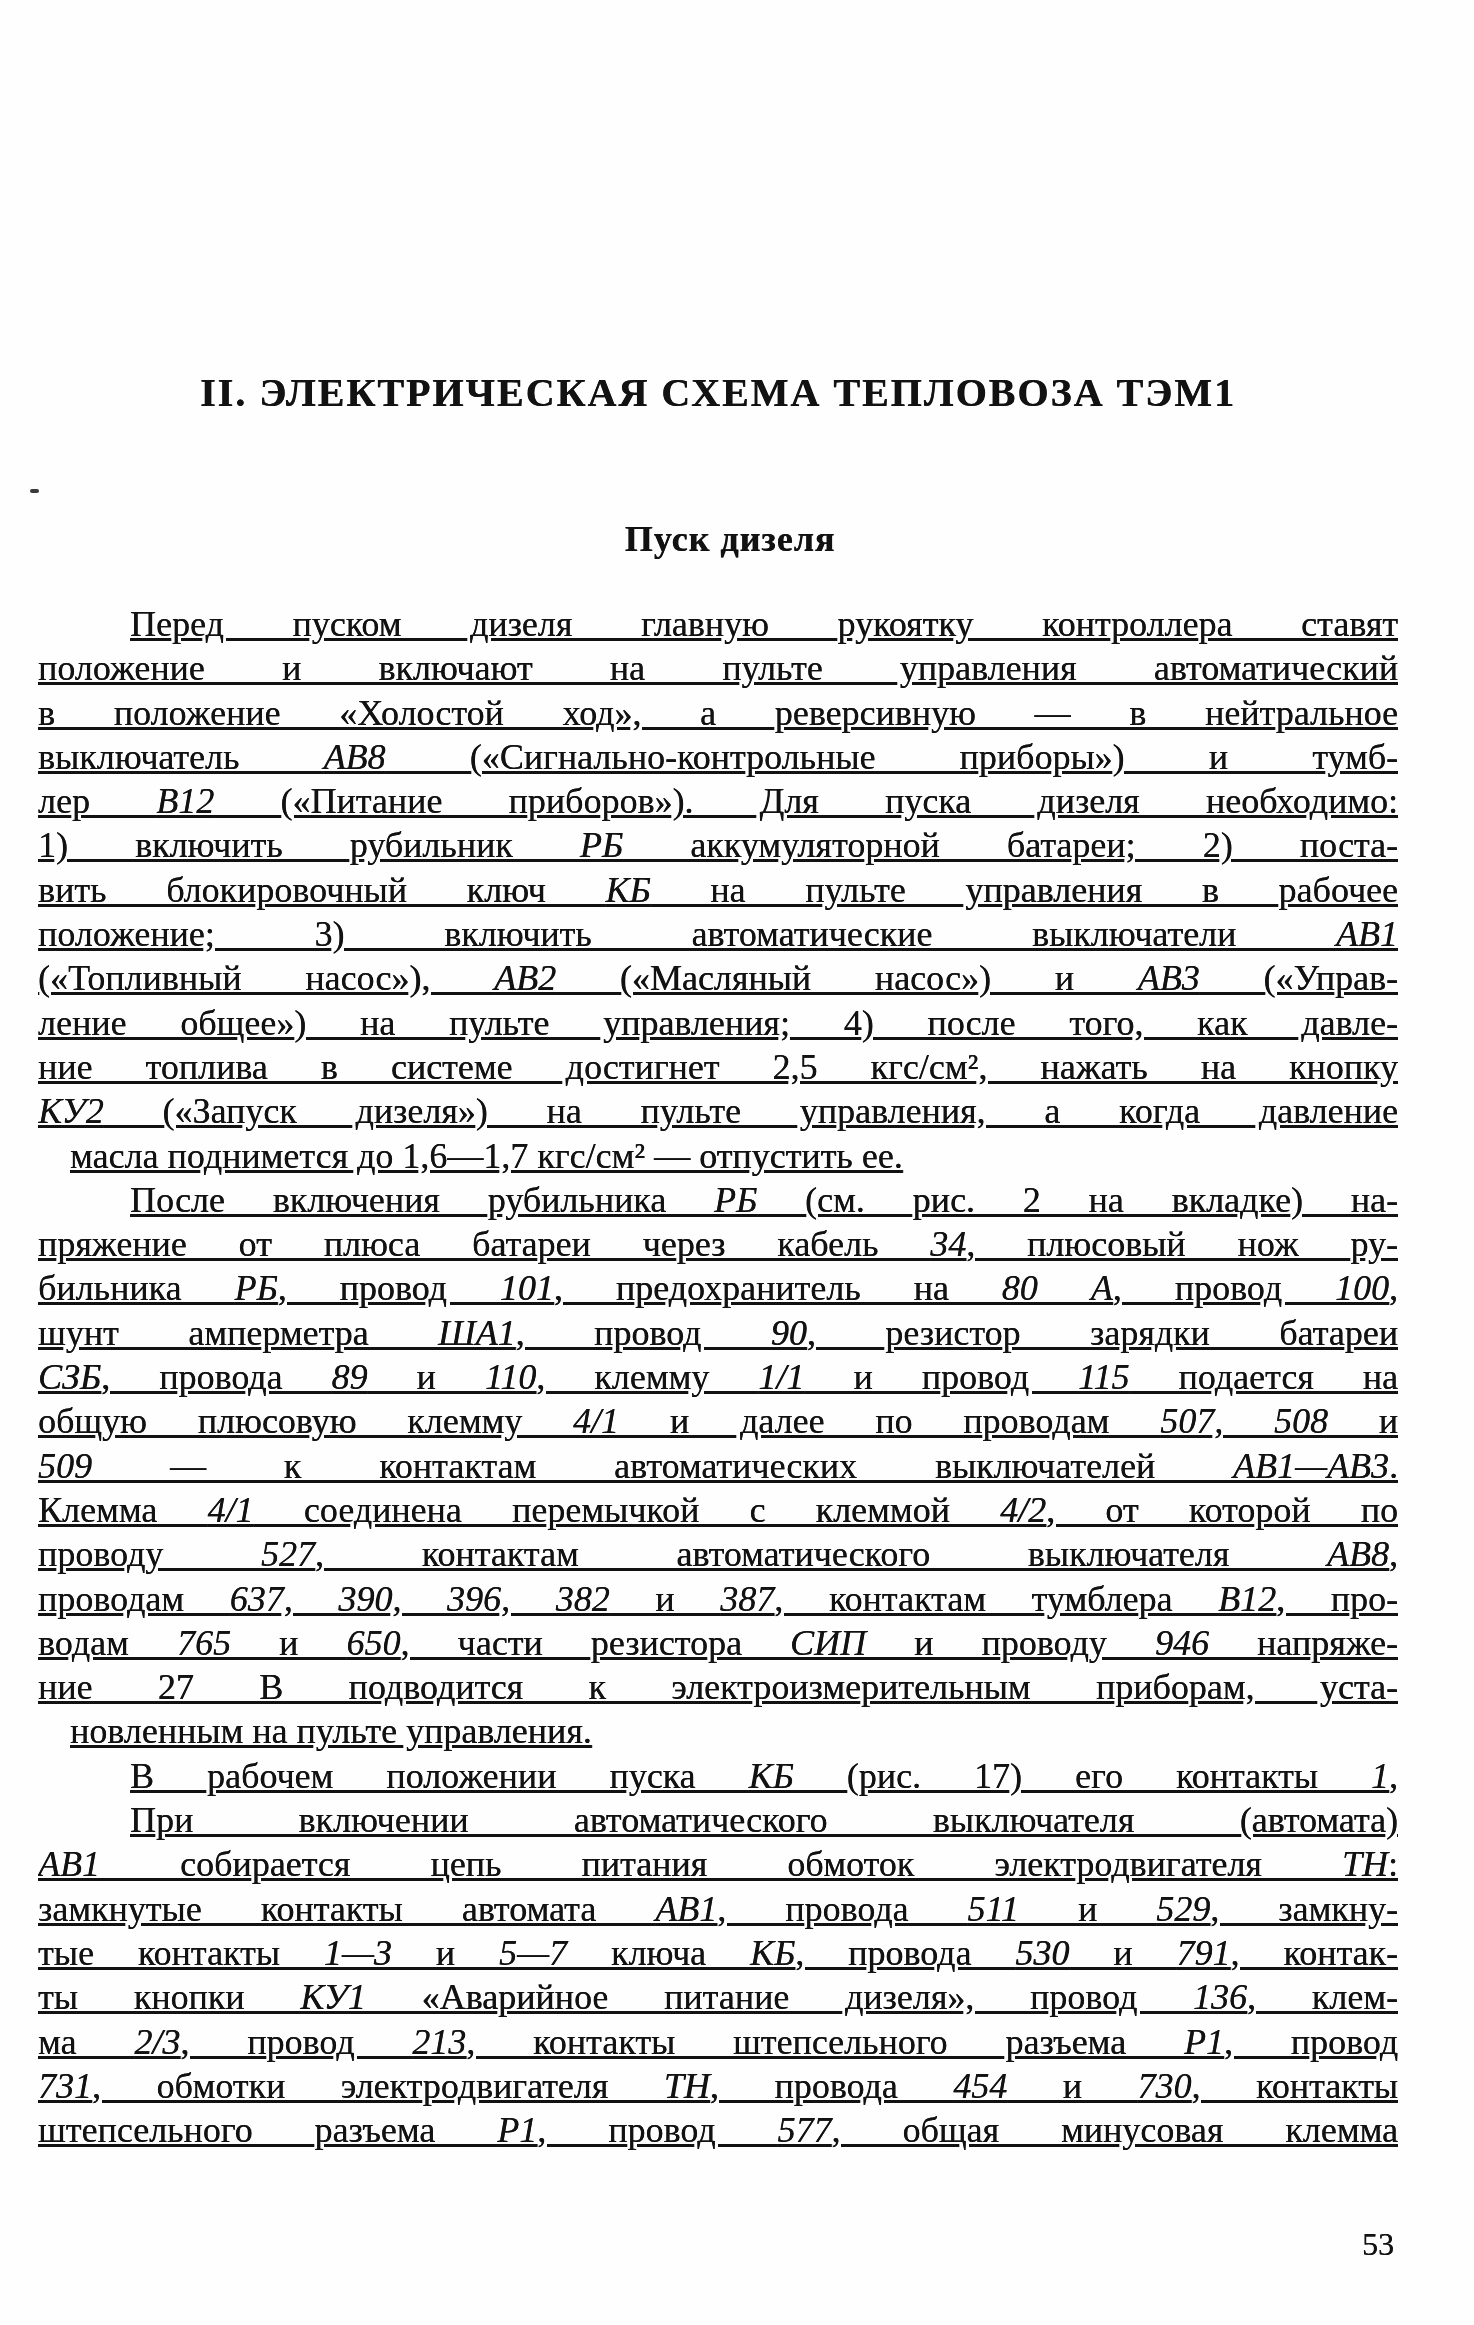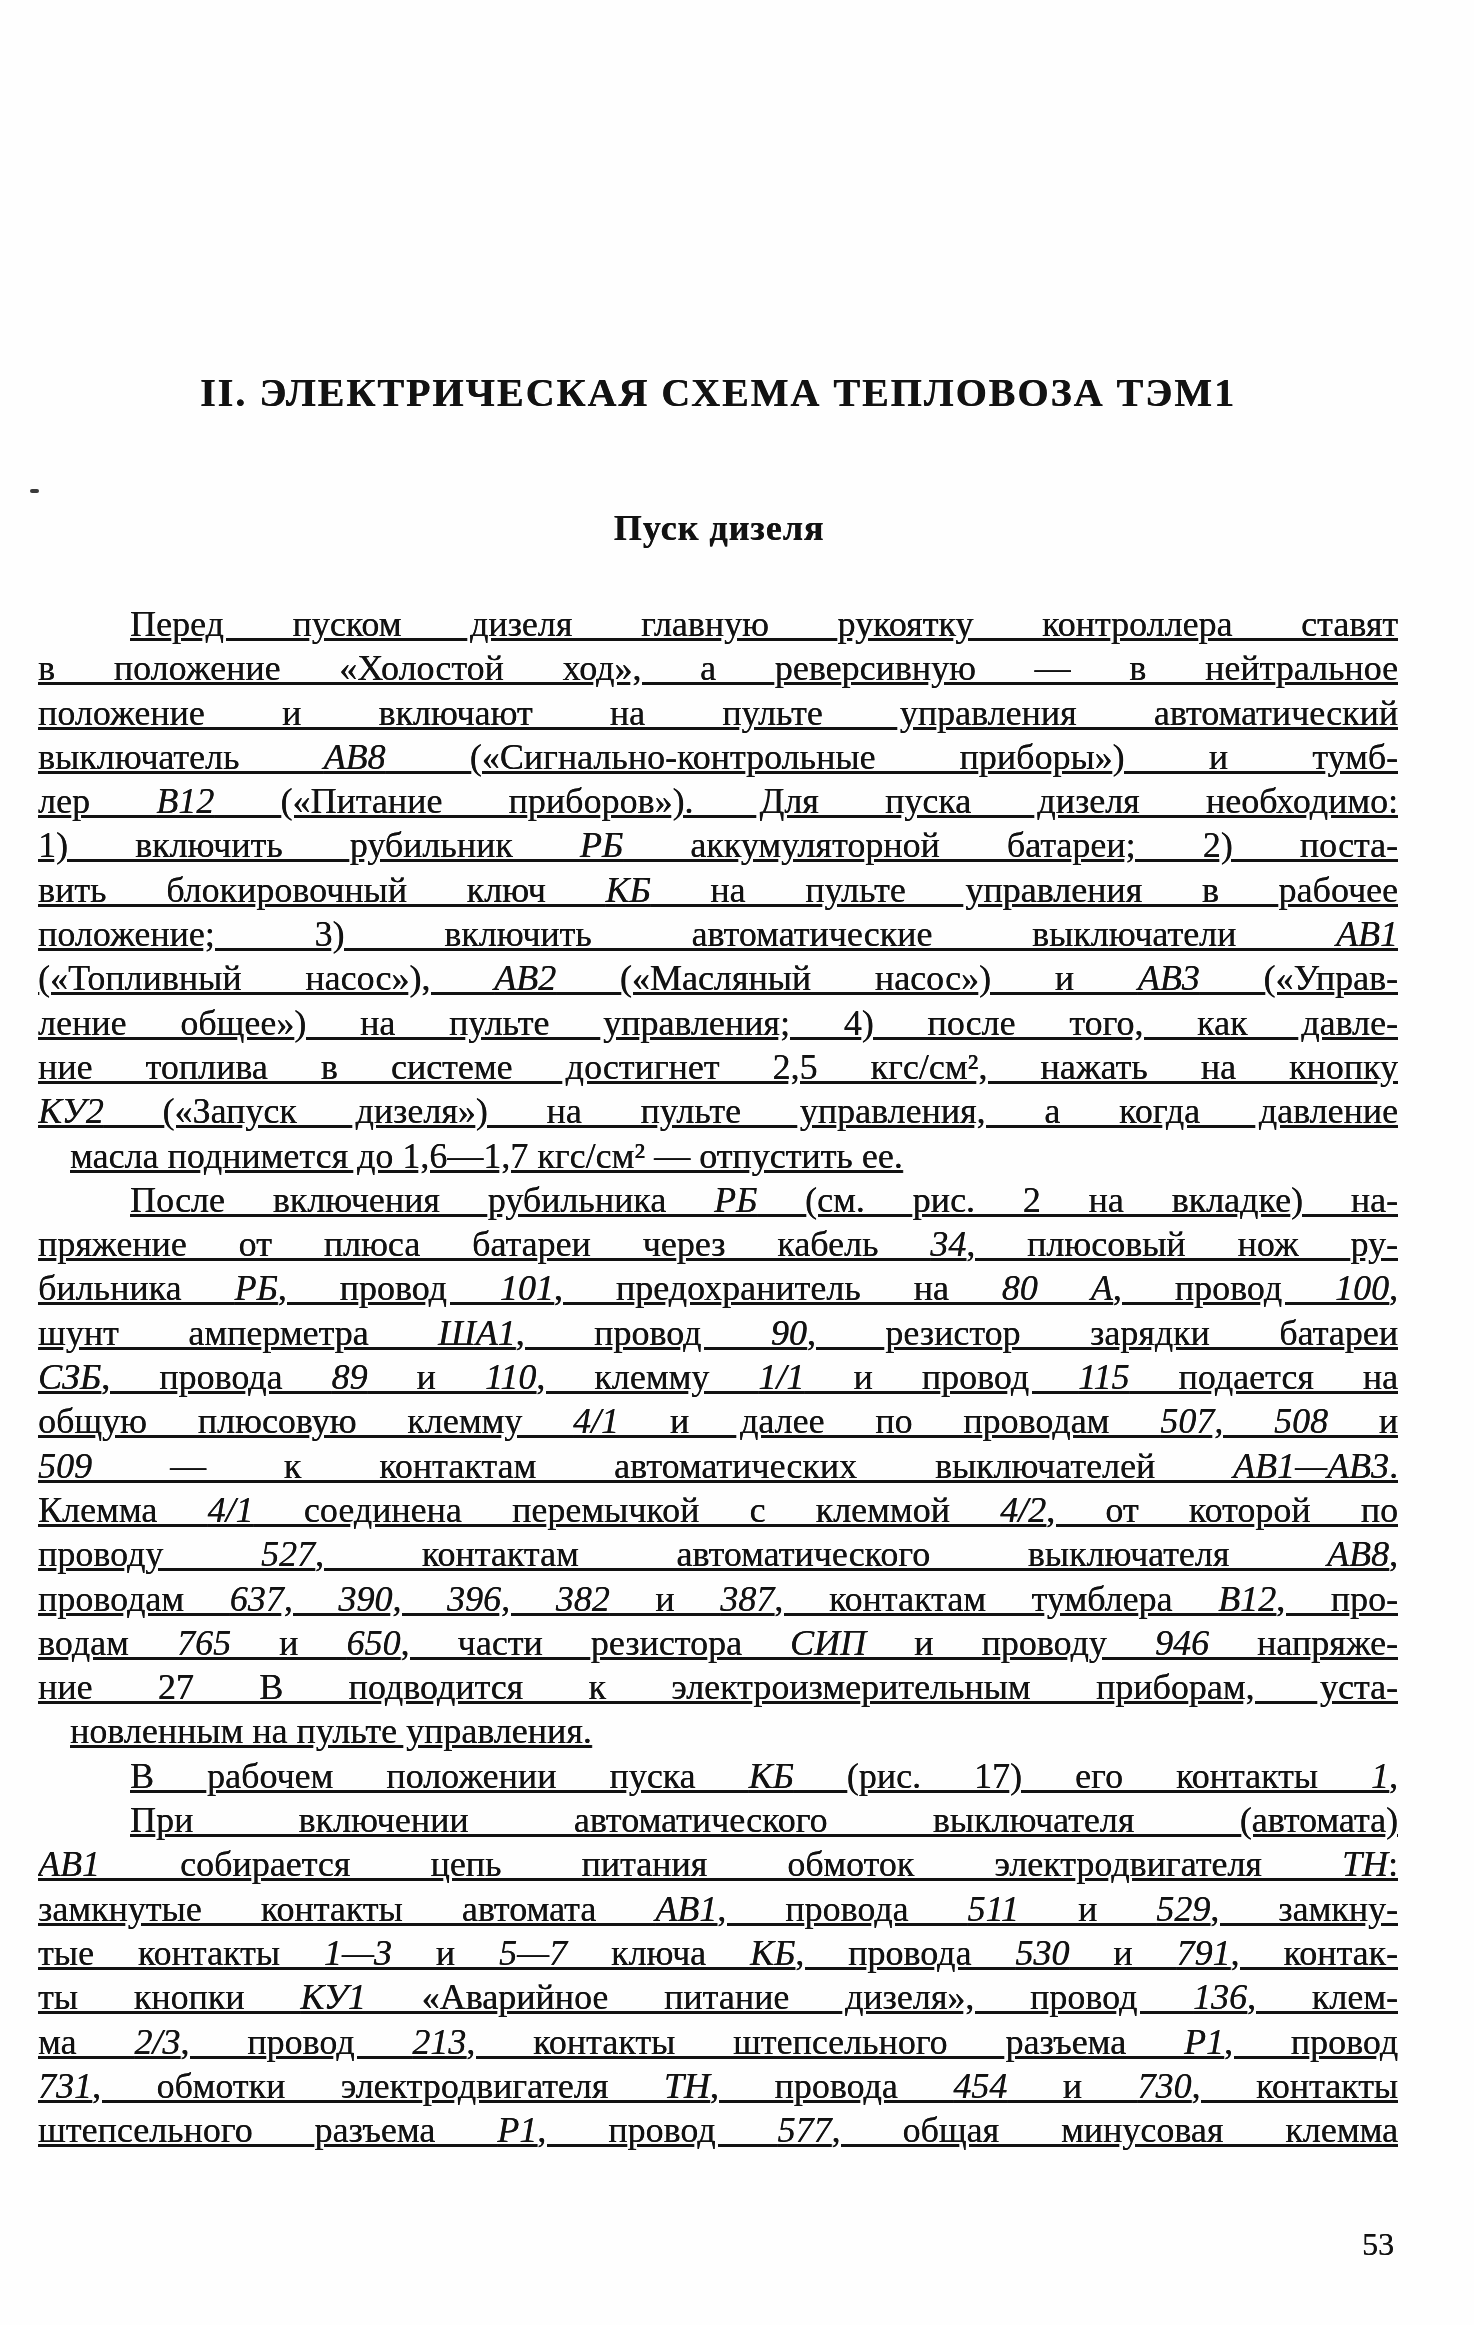--- a/index.html
+++ b/index.html
@@ -27,21 +27,21 @@
     font-weight: bold;
     letter-spacing: 2px;
     white-space: nowrap;
     text-shadow: 0.4px 0 0 currentColor;
   }
   .section-title {
     position: absolute;
     top: 506px;
     left: 38px;
     width: 1360px;
-    margin: 1px;
+    margin: 12px;
     text-align: center;
     font-size: 36px;
     font-weight: bold;
     letter-spacing: 1px;
     text-shadow: 0.4px 0 0 currentColor;
   }
   .body-text {
     position: absolute;
     top: 602px;
     left: 38px;
@@ -90,22 +90,22 @@
 </style>
 </head>
 <body>
 
 <div class="scan-page">
   <div class="scan-artifact"></div>
   <h1 class="chapter-title">II. ЭЛЕКТРИЧЕСКАЯ СХЕМА ТЕПЛОВОЗА ТЭМ1</h1>
   <h2 class="section-title">Пуск дизеля</h2>
   <div class="body-text" id="body-text">
       <div class="line indent"><span>Перед пуском дизеля главную рукоятку контроллера ставят</span></div>
+      <div class="line"><span>положение и включают на пульте управления автоматический</span></div>
       <div class="line"><span>в положение «Холостой ход», а реверсивную — в нейтральное</span></div>
-      <div class="line"><span>положение и включают на пульте управления автоматический</span></div>
       <div class="line"><span>выключатель </span><i>АВ8</i><span> («Сигнально-контрольные приборы») и тумб-</span></div>
       <div class="line"><span>лер </span><i>В12</i><span> («Питание приборов»). Для пуска дизеля необходимо:</span></div>
       <div class="line"><span>1) включить рубильник </span><i>РБ</i><span> аккумуляторной батареи; 2) поста-</span></div>
       <div class="line"><span>вить блокировочный ключ </span><i>КБ</i><span> на пульте управления в рабочее</span></div>
       <div class="line"><span>положение; 3) включить автоматические выключатели </span><i>АВ1</i></div>
       <div class="line"><span>(«Топливный насос»), </span><i>АВ2</i><span> («Масляный насос») и </span><i>АВ3</i><span> («Управ-</span></div>
       <div class="line"><span>ление общее») на пульте управления; 4) после того, как давле-</span></div>
       <div class="line"><span>ние топлива в системе достигнет 2,5 кгс/см², нажать на кнопку</span></div>
       <div class="line"><i>КУ2</i><span> («Запуск дизеля») на пульте управления, а когда давление</span></div>
       <div class="line end"><span>масла поднимется до 1,6—1,7 кгс/см² — отпустить ее.</span></div>

